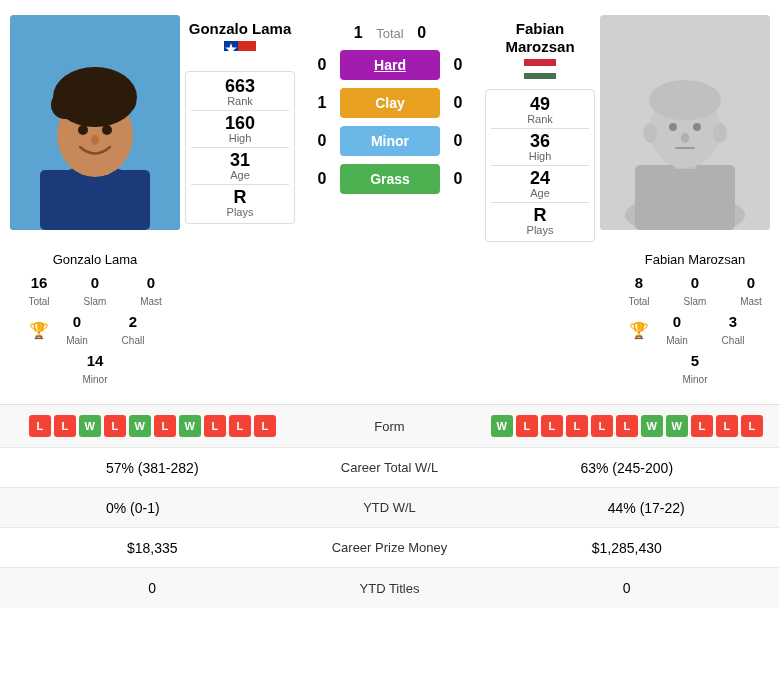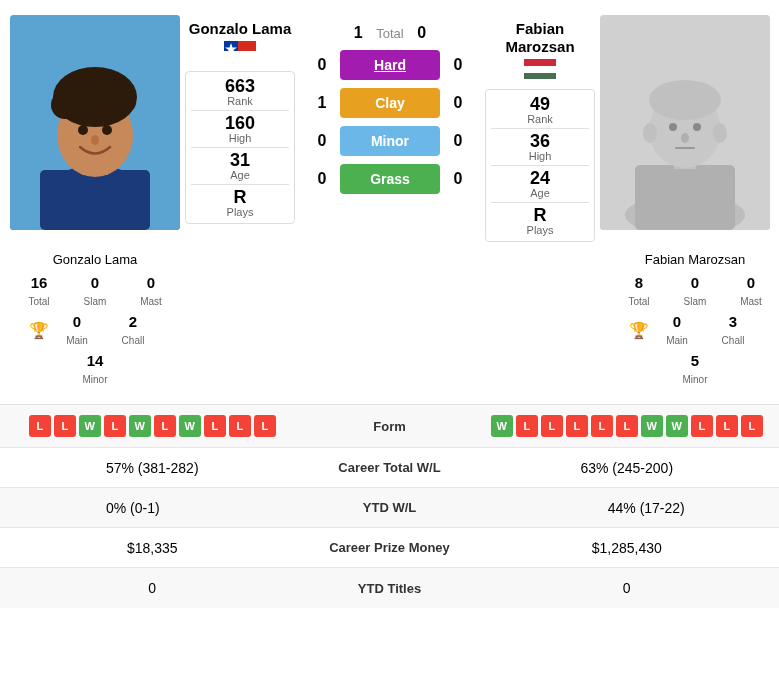--- a/index.html
+++ b/index.html
@@ -108,21 +108,21 @@
     .comparison-row:last-child { border-bottom: none; }
     .comp-left {
       flex: 1;
       text-align: center;
       font-size: 14px;
     }
     .comp-center {
       width: 200px;
       text-align: center;
       font-size: 13px;
-      font-weight: bold;
+      font-weight: normal;
       color: #333;
       flex-shrink: 0;
     }
     .comp-right {
       flex: 1;
       text-align: center;
       font-size: 14px;
     }
     .form-badges {
       display: flex;

